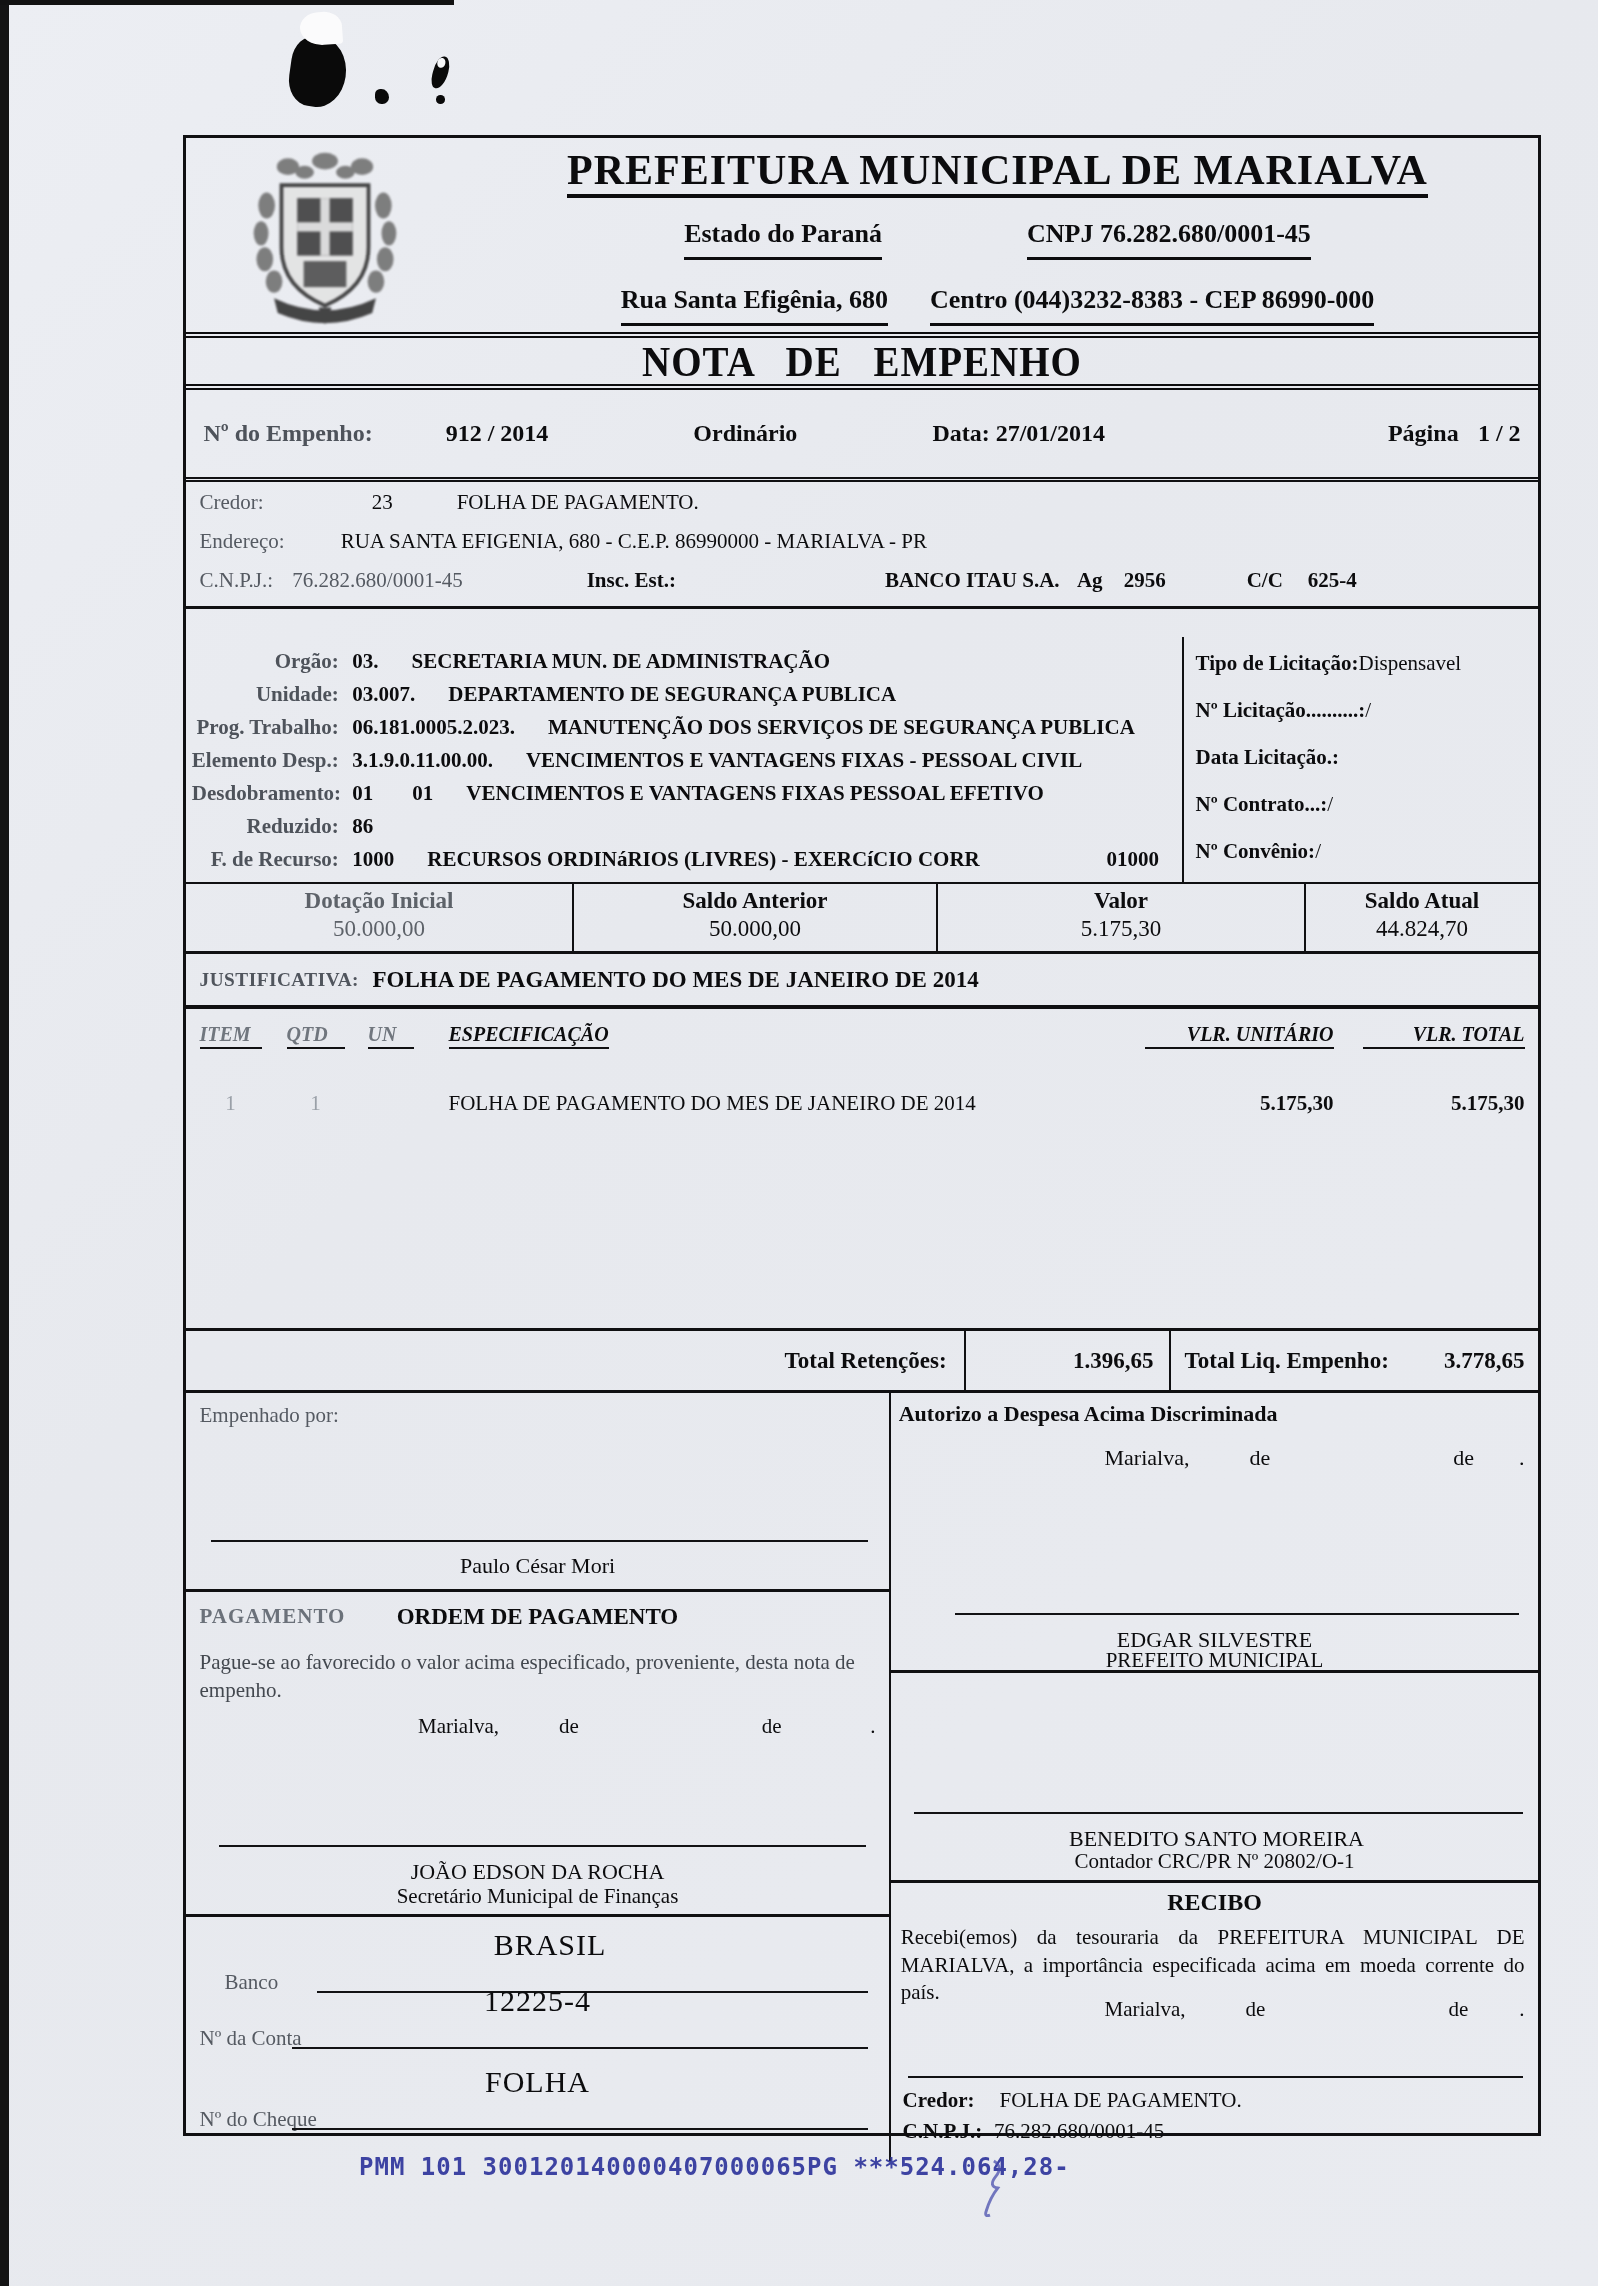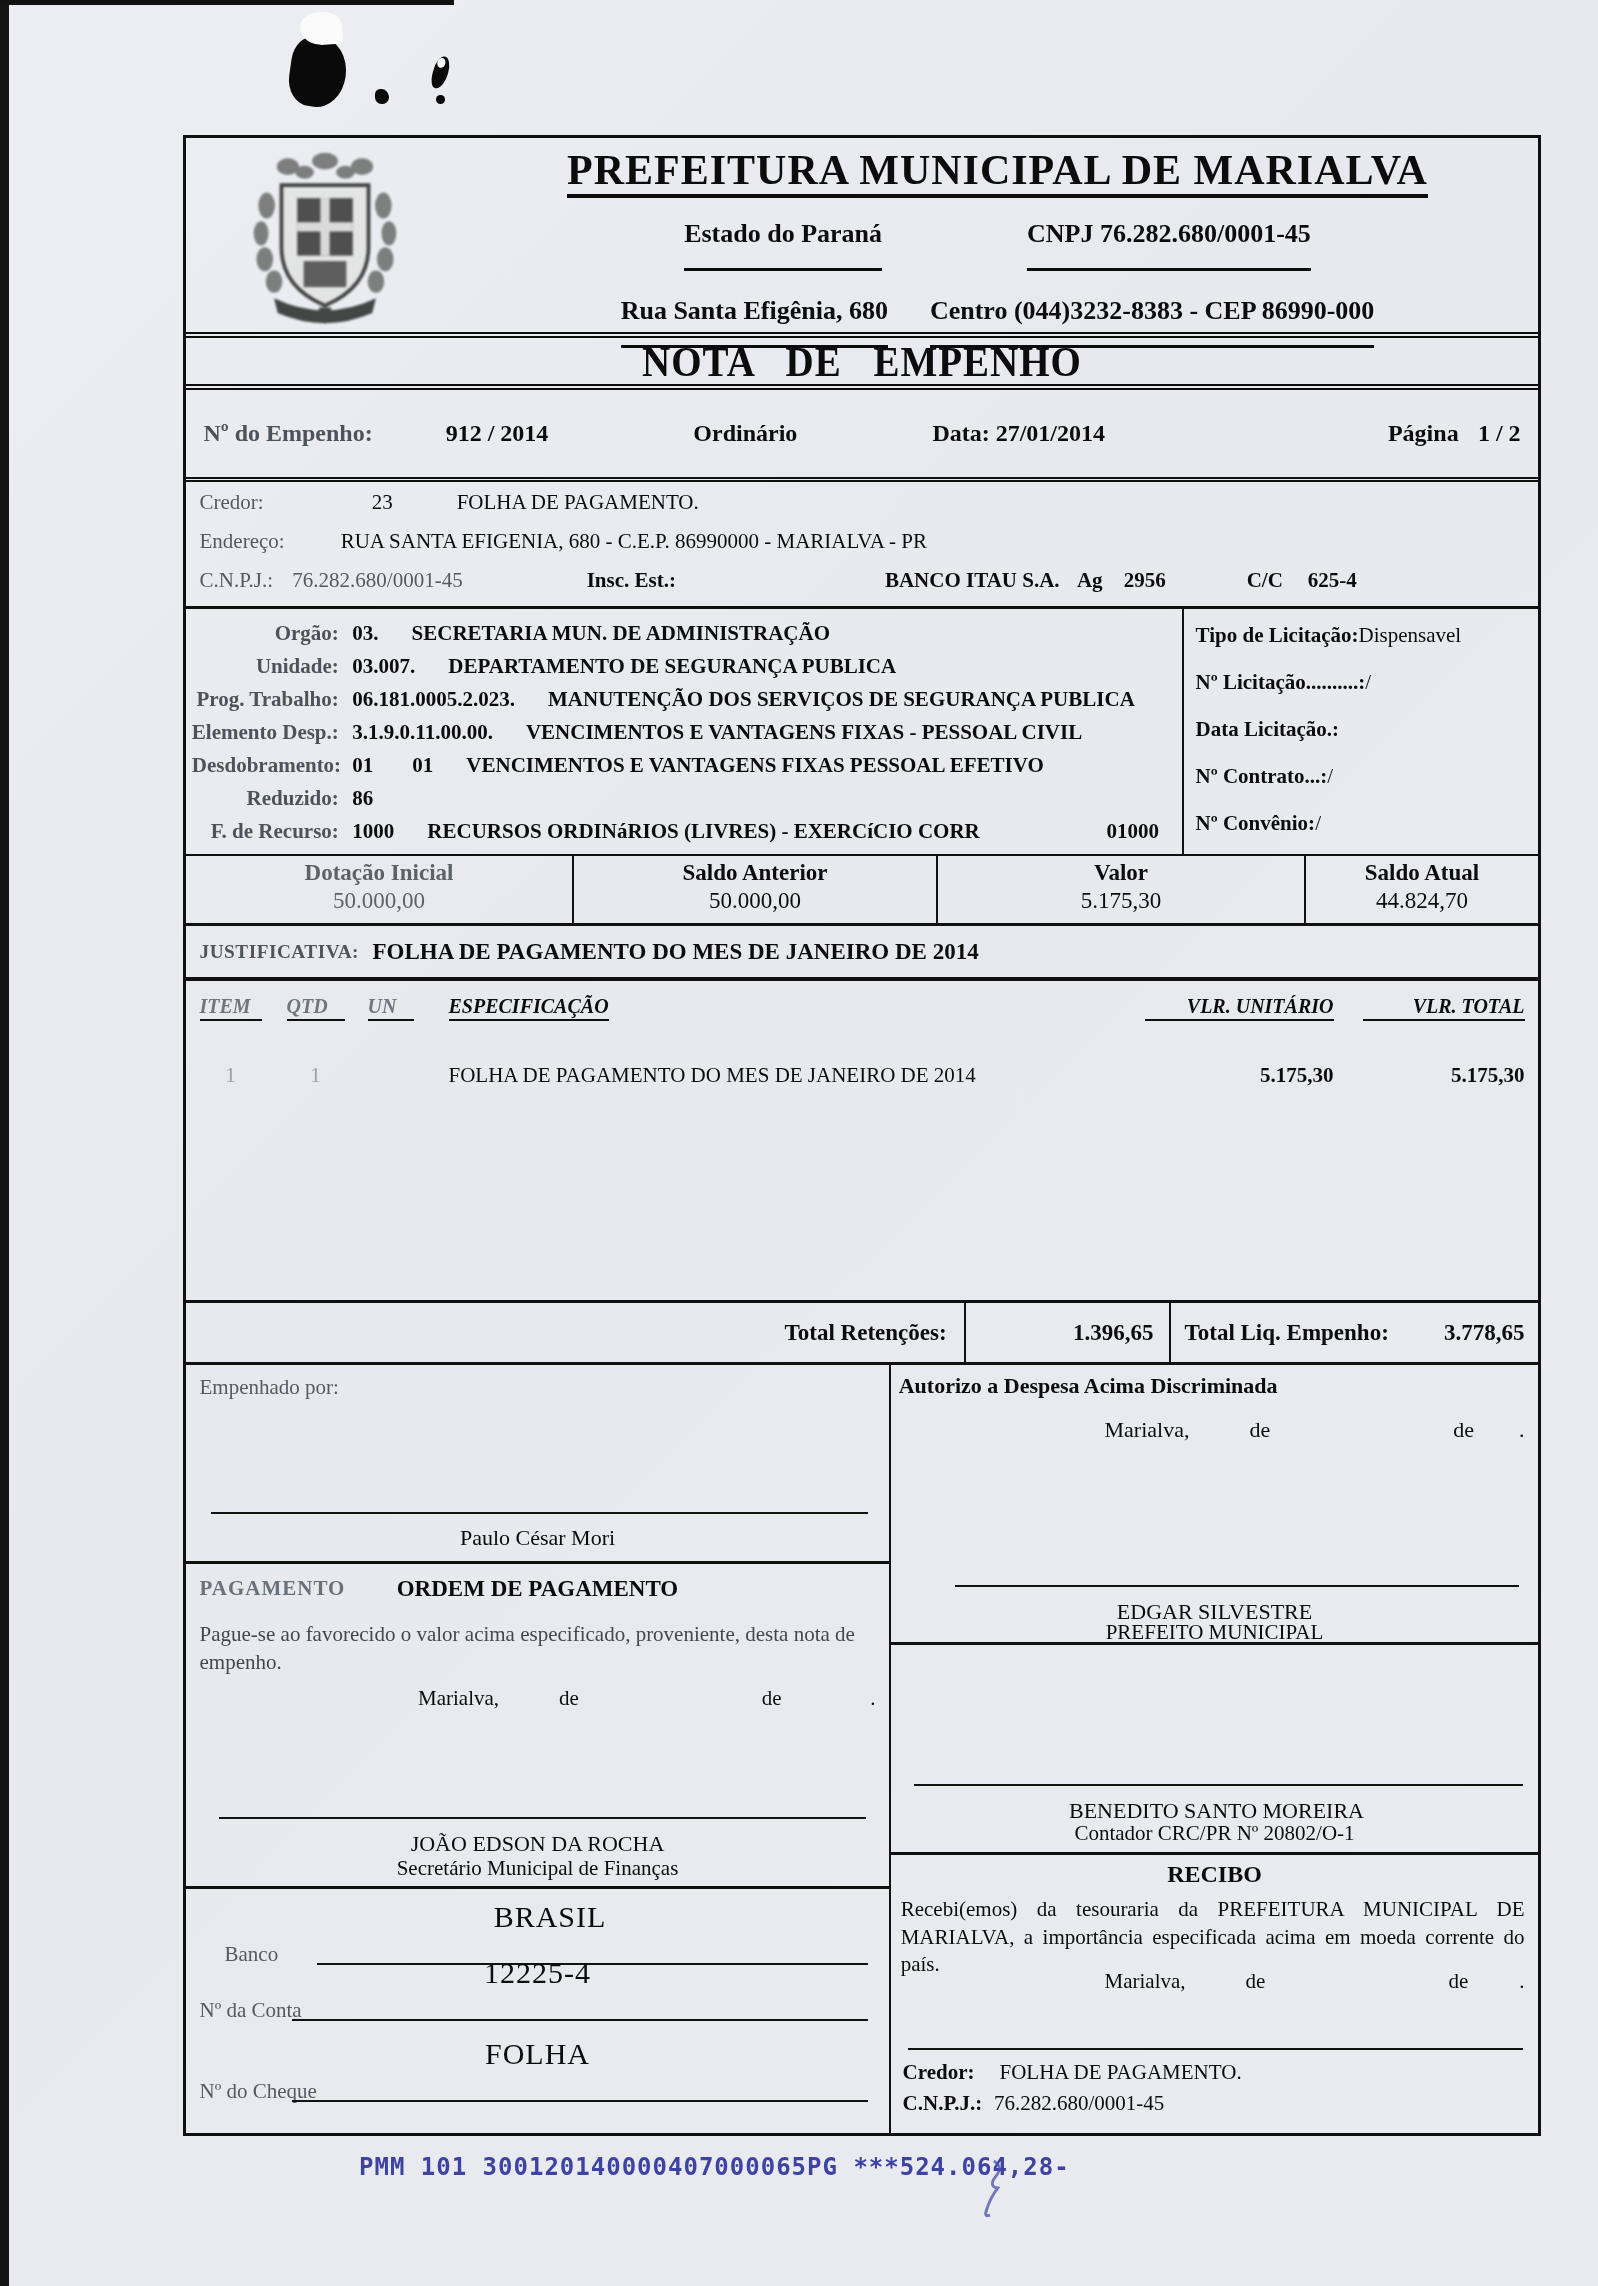--- a/index.html
+++ b/index.html
@@ -17,21 +17,21 @@
 
   .doc{position:absolute;left:183px;top:135px;width:1358px;height:2001px;border:3.9px solid #101012;box-sizing:border-box;}
   .doc *{box-sizing:border-box;}
 
   
   .hdr{height:194px;display:flex;align-items:stretch;position:relative;}
   .crest{position:absolute;left:56px;top:11.6px;width:166px;height:176px;filter:blur(1.1px) grayscale(1);opacity:.88;}
   .hdr-text{position:absolute;left:290px;top:9.7px;width:1043px;display:flex;flex-direction:column;align-items:center;}
   .hdr-title{font-size:42px;font-weight:bold;letter-spacing:1px;border-bottom:4.8px solid #0c0c0e;padding-bottom:1.9px;line-height:1.05;}
   .hdr-line2{margin-top:21px;display:flex;gap:145px;font-size:26px;font-weight:bold;}
-  .hdr-line2 span,.hdr-line3 span{border-bottom:3.9px solid #0c0c0e;padding-bottom:19px;}
+  .hdr-line2 span,.hdr-line3 span{border-bottom:3.9px solid #0c0c0e;padding-bottom:8px;}
   .hdr-line3{margin-top:25px;display:flex;gap:42px;font-size:26px;font-weight:bold;}
 
   .titlebar{height:58px;border-top:6.8px double #0d0d0f;border-bottom:6.8px double #0d0d0f;display:flex;align-items:center;justify-content:center;}
   .titlebar .t{font-size:39px;font-weight:bold;word-spacing:21px;letter-spacing:1px;transform:scaleY(1.08);}
 
   .emprow{height:92px;border-bottom:5.8px double #101012;display:flex;align-items:center;font-size:24px;font-weight:bold;padding:0 17.4px;}
   .emprow .lbl{color:#4e535b;}
   .emprow .num{margin-left:73px;}
   .emprow .typ{margin-left:145px;}
   .emprow .dat{margin-left:135px;}
@@ -44,21 +44,21 @@
   .cred .name{margin-left:64px;}
   .cred .addr{margin-left:56px;}
   .cred .cnpjv{margin-left:19.3px;}
   .cred .insc{margin-left:124px;font-weight:bold;}
   .cred .bank{margin-left:209px;font-weight:bold;}
   .cred .ag{margin-left:17.4px;font-weight:bold;}
   .cred .agv{margin-left:21px;font-weight:bold;}
   .cred .cc{margin-left:81px;font-weight:bold;}
   .cred .ccv{margin-left:25px;font-weight:bold;}
 
-  .orgwrap{height:247px;border-bottom:2.9px solid #101012;display:flex;}
+  .orgwrap{height:247px;border-bottom:2.9px solid #101012;display:flex;margin-top:28px;}
   .orgleft{flex:1;padding:11.6px 7.7px 0 5.8px;font-size:21px;}
   .brow{display:flex;align-items:baseline;height:33px;}
   .blbl{width:147px;text-align:right;color:#4e535b;font-weight:bold;flex:none;}
   .bcode{margin-left:13.5px;font-weight:bold;white-space:nowrap;}
   .bcode2{margin-left:39px;font-weight:bold;}
   .bdesc{margin-left:33px;font-weight:bold;white-space:nowrap;}
   .bextra{margin-left:auto;margin-right:15.4px;font-weight:bold;}
   .orgright{width:356px;border-left:2.9px solid #101012;padding:13.5px 0 0 11.6px;font-size:21px;}
   .lrow{height:47px;display:flex;align-items:baseline;}
   .lrow .ll{font-weight:bold;}

